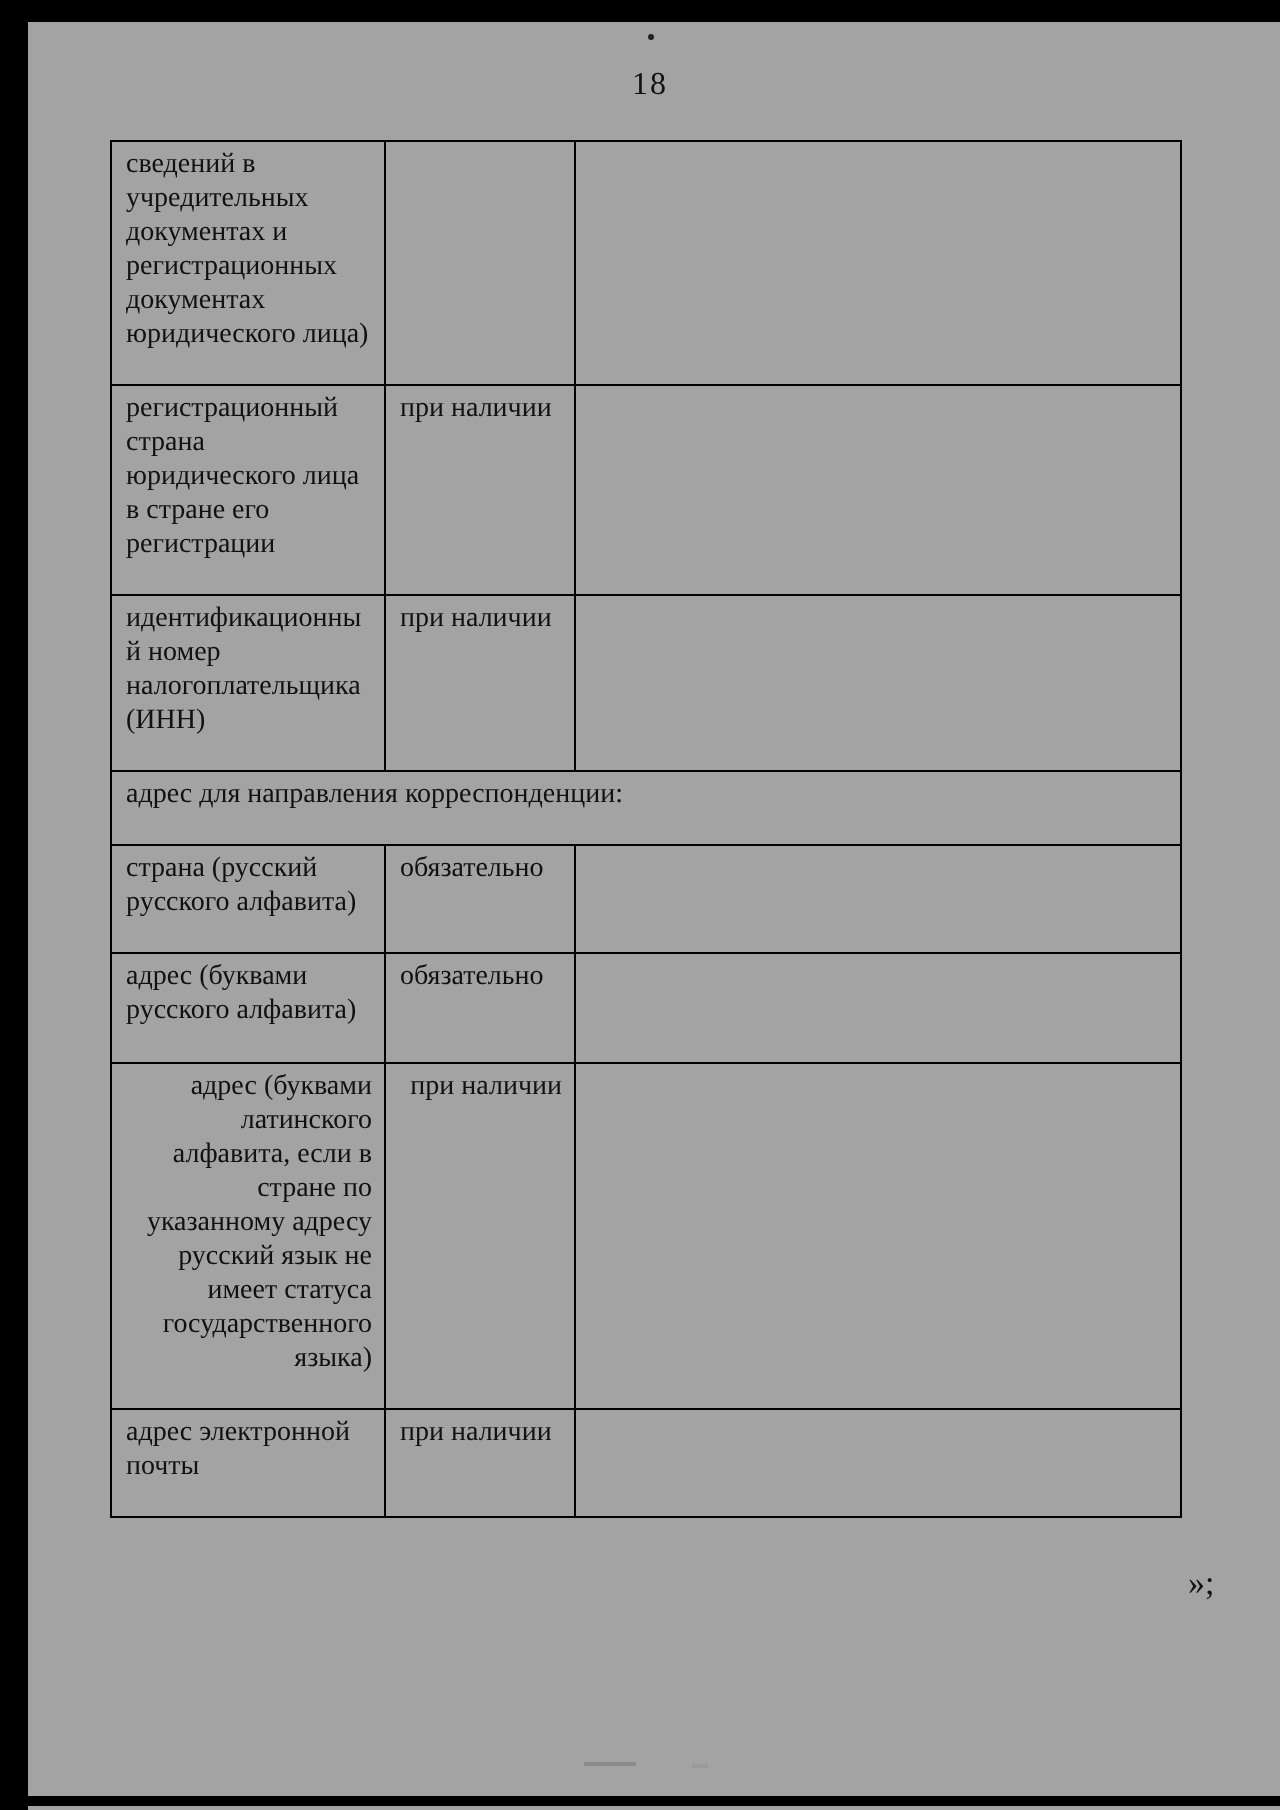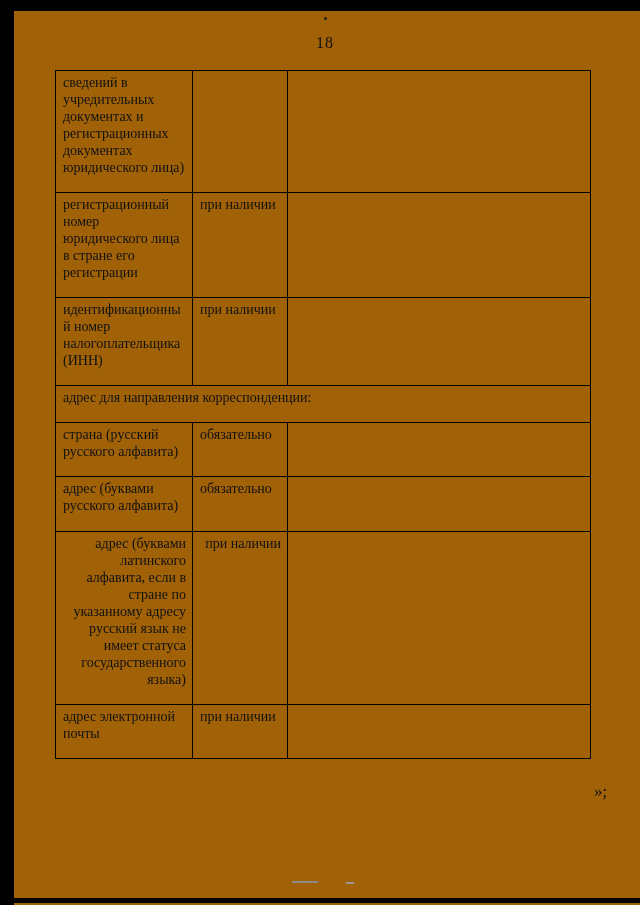--- a/index.html
+++ b/index.html
@@ -4,21 +4,21 @@
 <style>
   html, body {
     margin: 0;
     padding: 0;
     background: #ffffff;
   }
   .page {
     position: relative;
     width: 640px;
     height: 905px;
-    background: #a16207;
+    background: #a3a3a3;
     font-family: "Liberation Serif", "DejaVu Serif", serif;
     color: #111111;
     overflow: hidden;
   }
   
   .edge-top {
     position: absolute;
     top: 0; left: 0;
     width: 100%; height: 11px;
     background: #000000;
@@ -127,21 +127,21 @@
       <col style="width:95px">
       <col style="width:303px">
     </colgroup>
     <tbody>
       <tr class="r1">
         <td class="cell-label">сведений в учредительных документах и регистрационных документах юридического лица)</td>
         <td class="cell-req"></td>
         <td class="cell-val"></td>
       </tr>
       <tr class="r3">
-        <td class="cell-label">регистрационный номер юридического лица в стране его регистрации</td>
+        <td class="cell-label">регистрационный страна юридического лица в стране его регистрации</td>
         <td class="cell-req">при наличии</td>
         <td class="cell-val"></td>
       </tr>
       <tr class="r4">
         <td class="cell-label">идентификационный номер налогоплательщика (ИНН)</td>
         <td class="cell-req">при наличии</td>
         <td class="cell-val"></td>
       </tr>
       <tr class="r5">
         <td class="section-cell" colspan="3">адрес для направления корреспонденции:</td>

